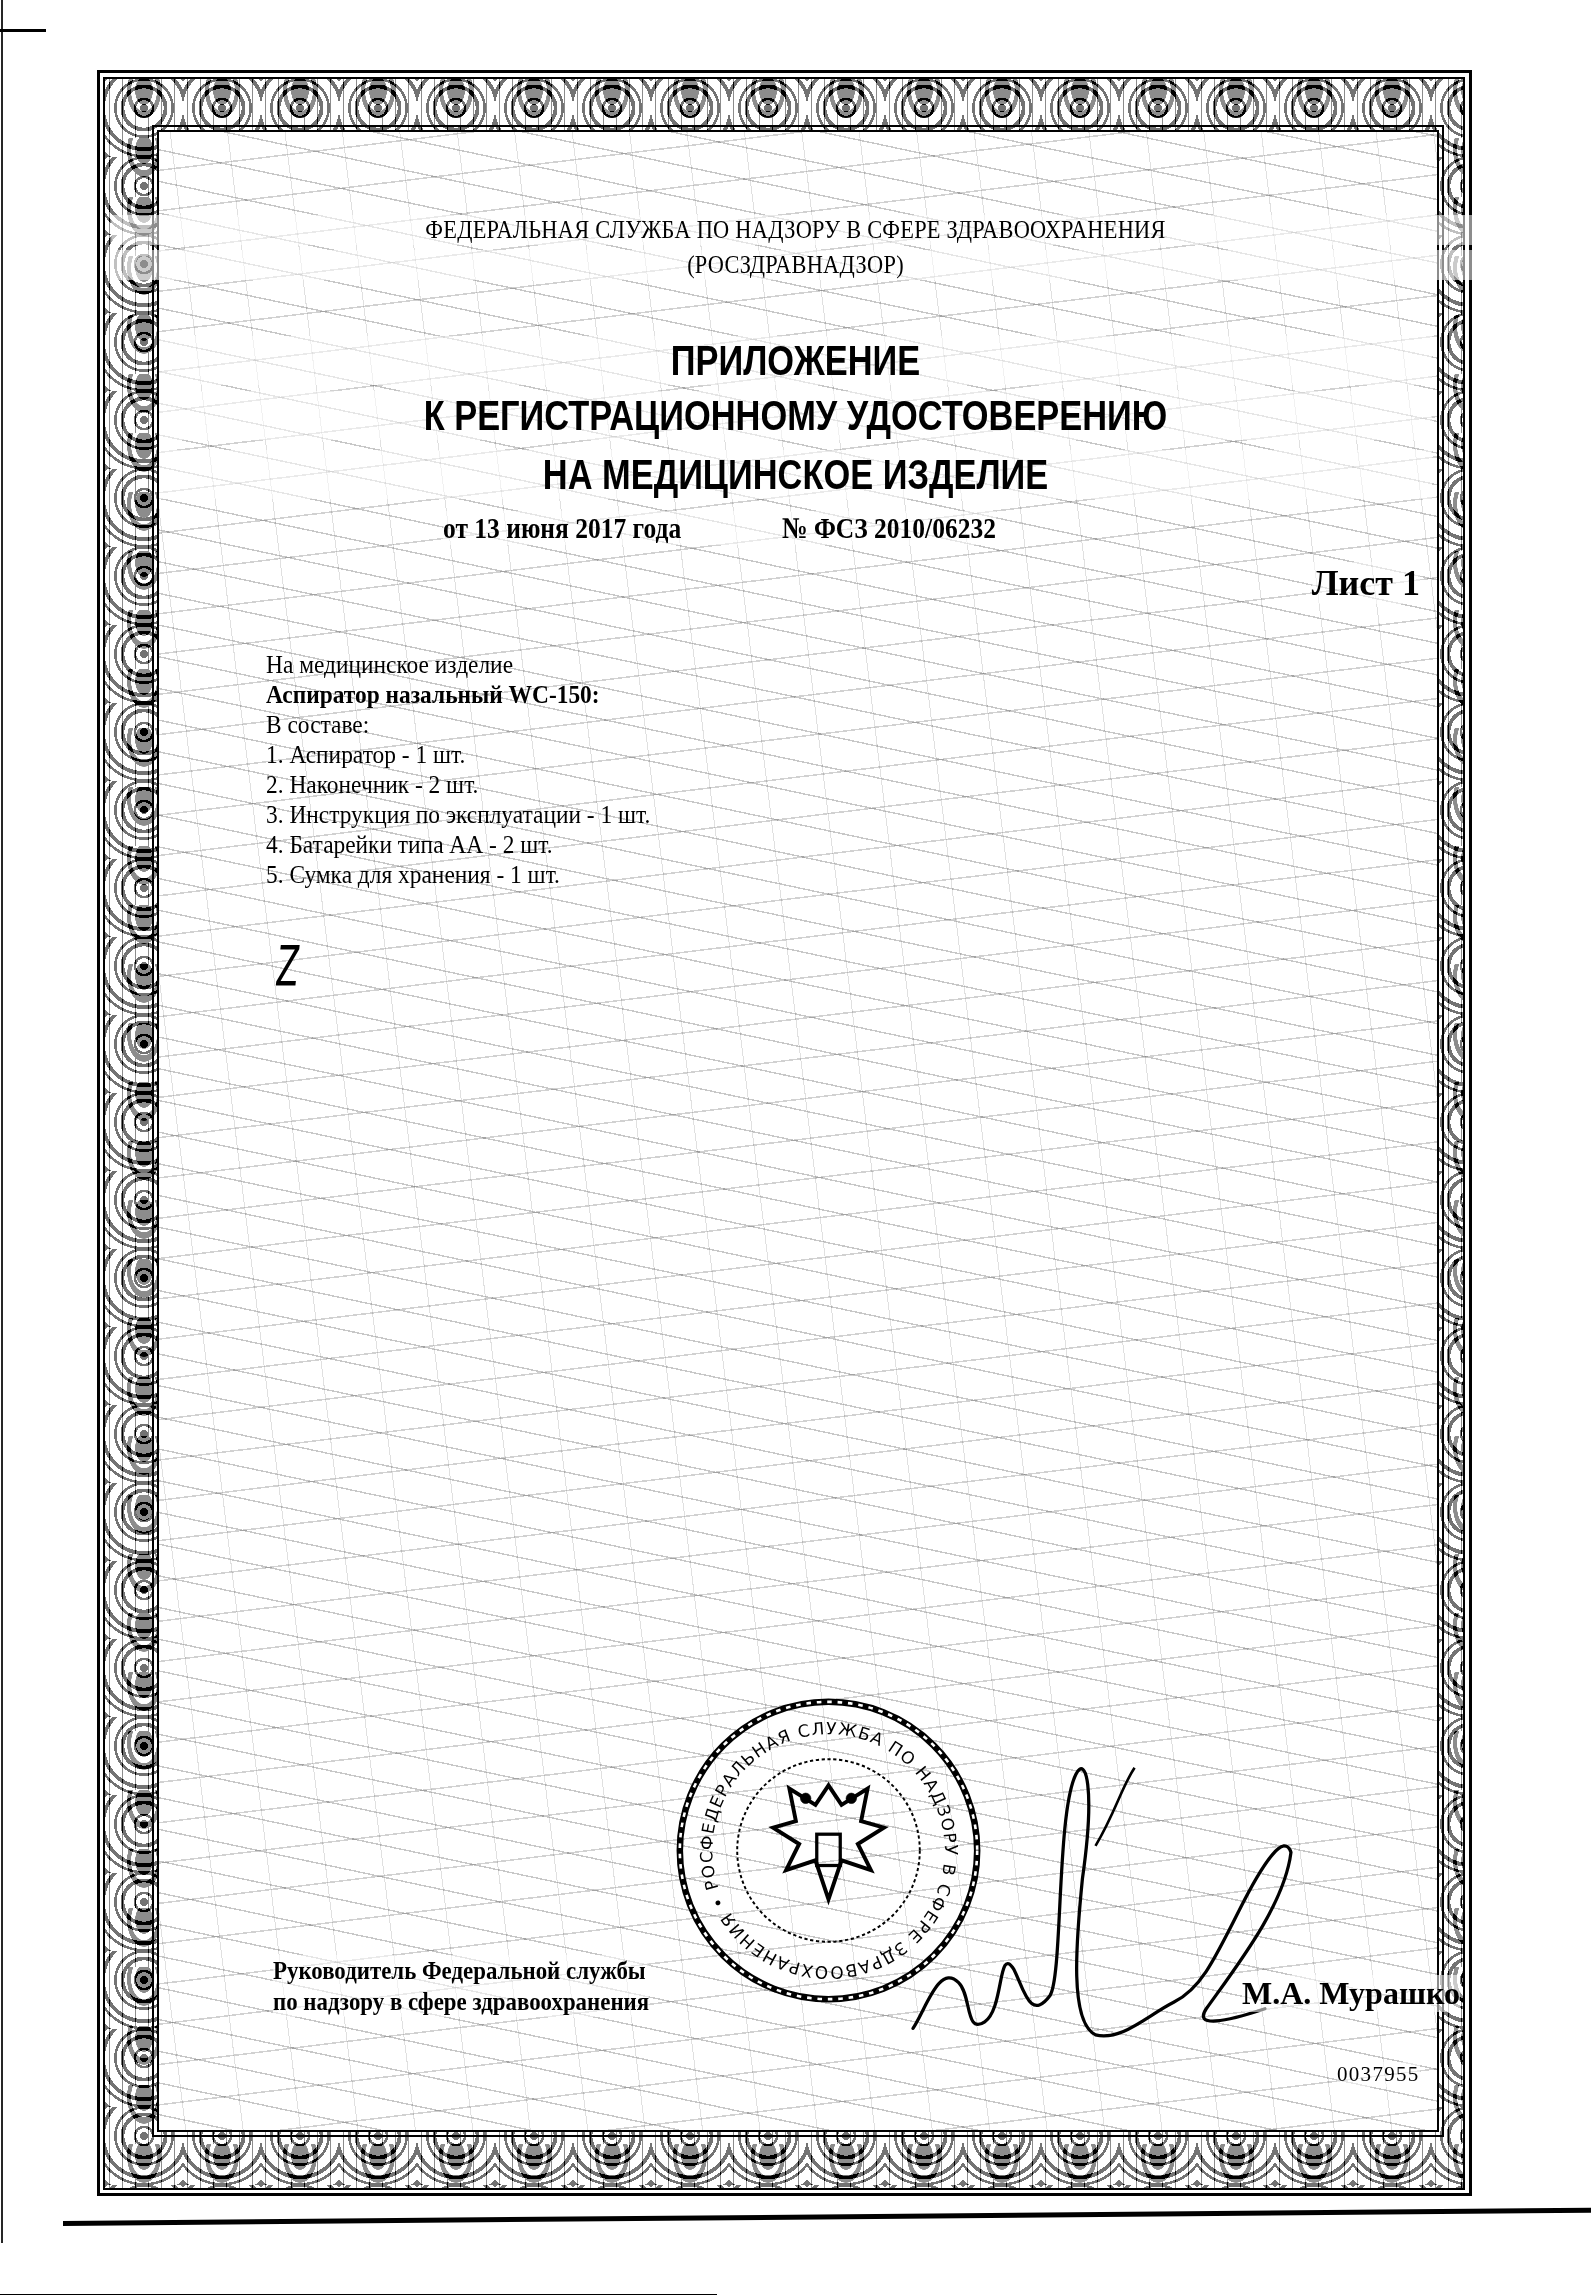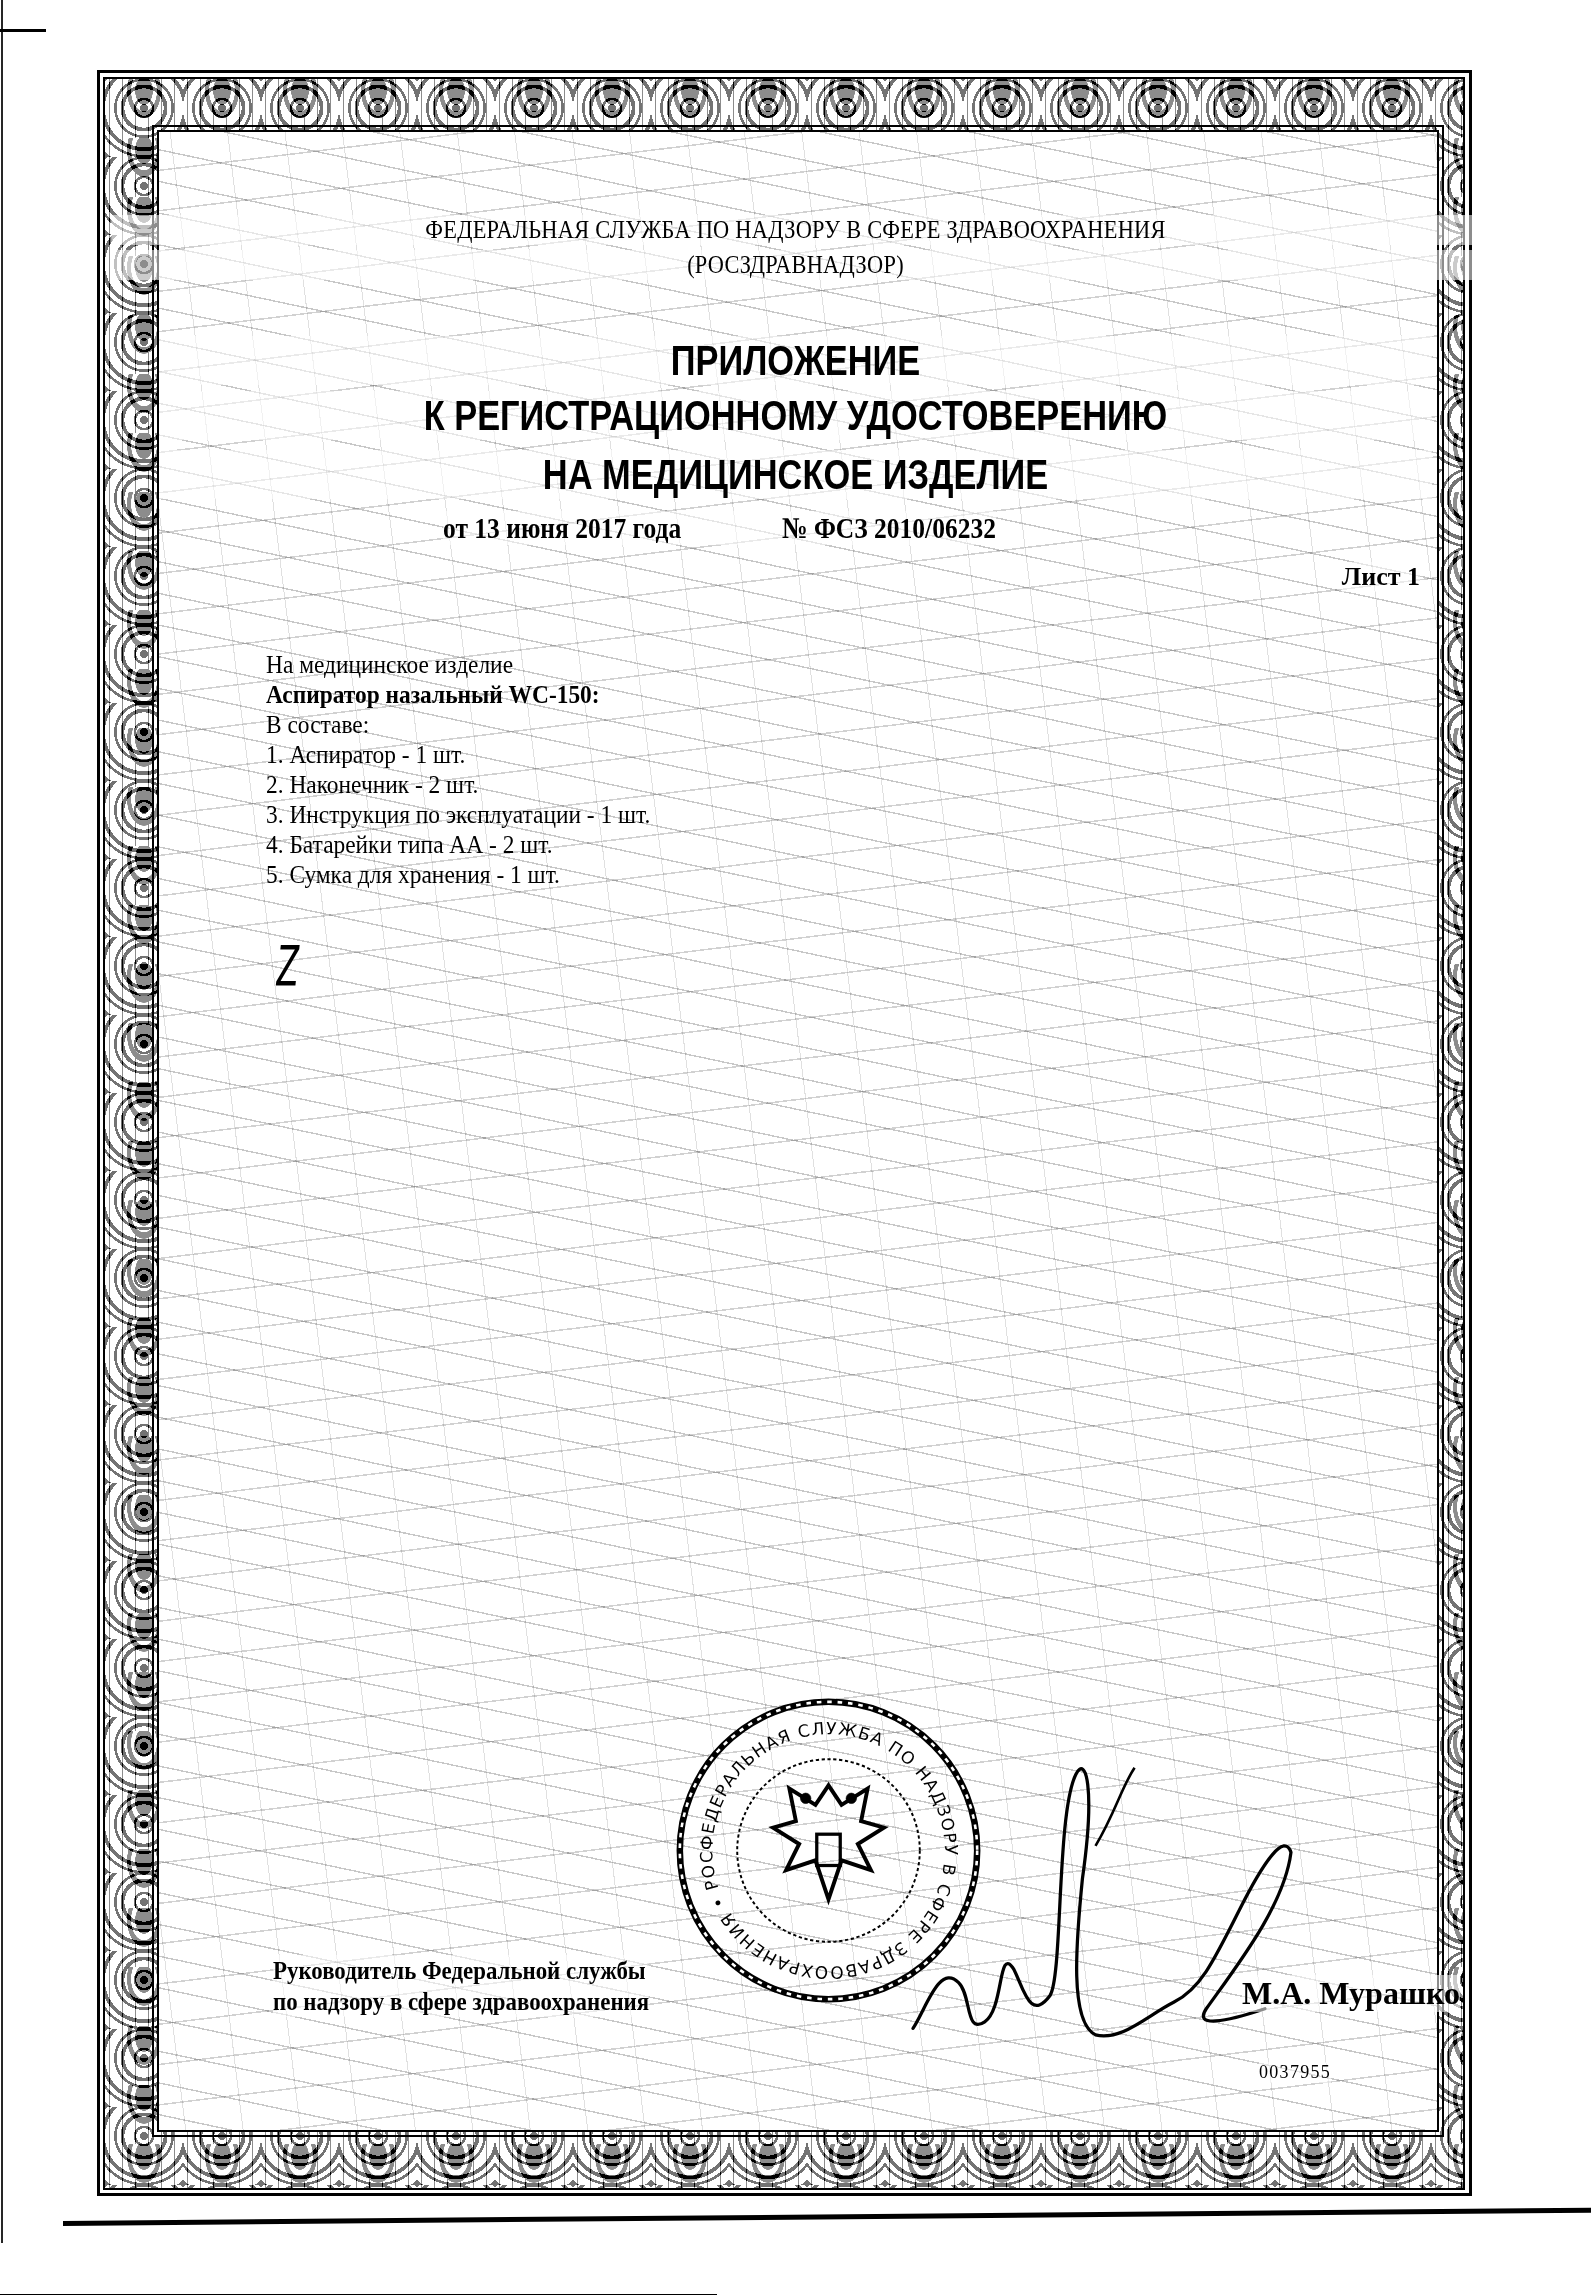--- a/index.html
+++ b/index.html
@@ -81,21 +81,21 @@
     .title-2 { top: 391px; }
     .title-3 { top: 450px; }
 
     .date-row {
       top: 511px; left: 443px; font-weight: bold; font-size: 30px;
       transform: scaleX(0.85); transform-origin: left center;
     }
     .date-row .num { margin-left: 111px; }
 
     .sheet-label {
-      top: 562px; right: 171px; font-weight: bold; font-size: 26px; text-align: center;
+      top: 562px; right: 171px; font-weight: bold; font-size: 36px; text-align: center;
     }
 
     .body-block {
       position: absolute; left: 266px; top: 650px;
       font-size: 26px; line-height: 30px;
       transform: scaleX(0.9); transform-origin: left top;
     }
     .body-block .line { display: block; white-space: nowrap; }
     .body-block .bold { font-weight: bold; }
 
@@ -108,21 +108,21 @@
       position: absolute; left: 273px; top: 1955px;
       font-weight: bold; font-size: 26px; line-height: 31px;
       transform: scaleX(0.88); transform-origin: left top;
     }
     .signer-title .line { display: block; white-space: nowrap; }
 
     .signer-name {
       top: 1975px; left: 1242px; font-weight: bold; font-size: 32px;
     }
     .form-number {
-      top: 2062px; left: 1259px; font-size: 18px; letter-spacing: 1.3px;
+      top: 2062px; left: 1337px; font-size: 21px; letter-spacing: 1.3px;
     }
 
     .seal {
       position: absolute; left: 672px; top: 1694px; width: 313px; height: 313px;
     }
     .signature {
       position: absolute; left: 900px; top: 1748px; width: 404px; height: 300px;
     }
   </style>
 </head>

